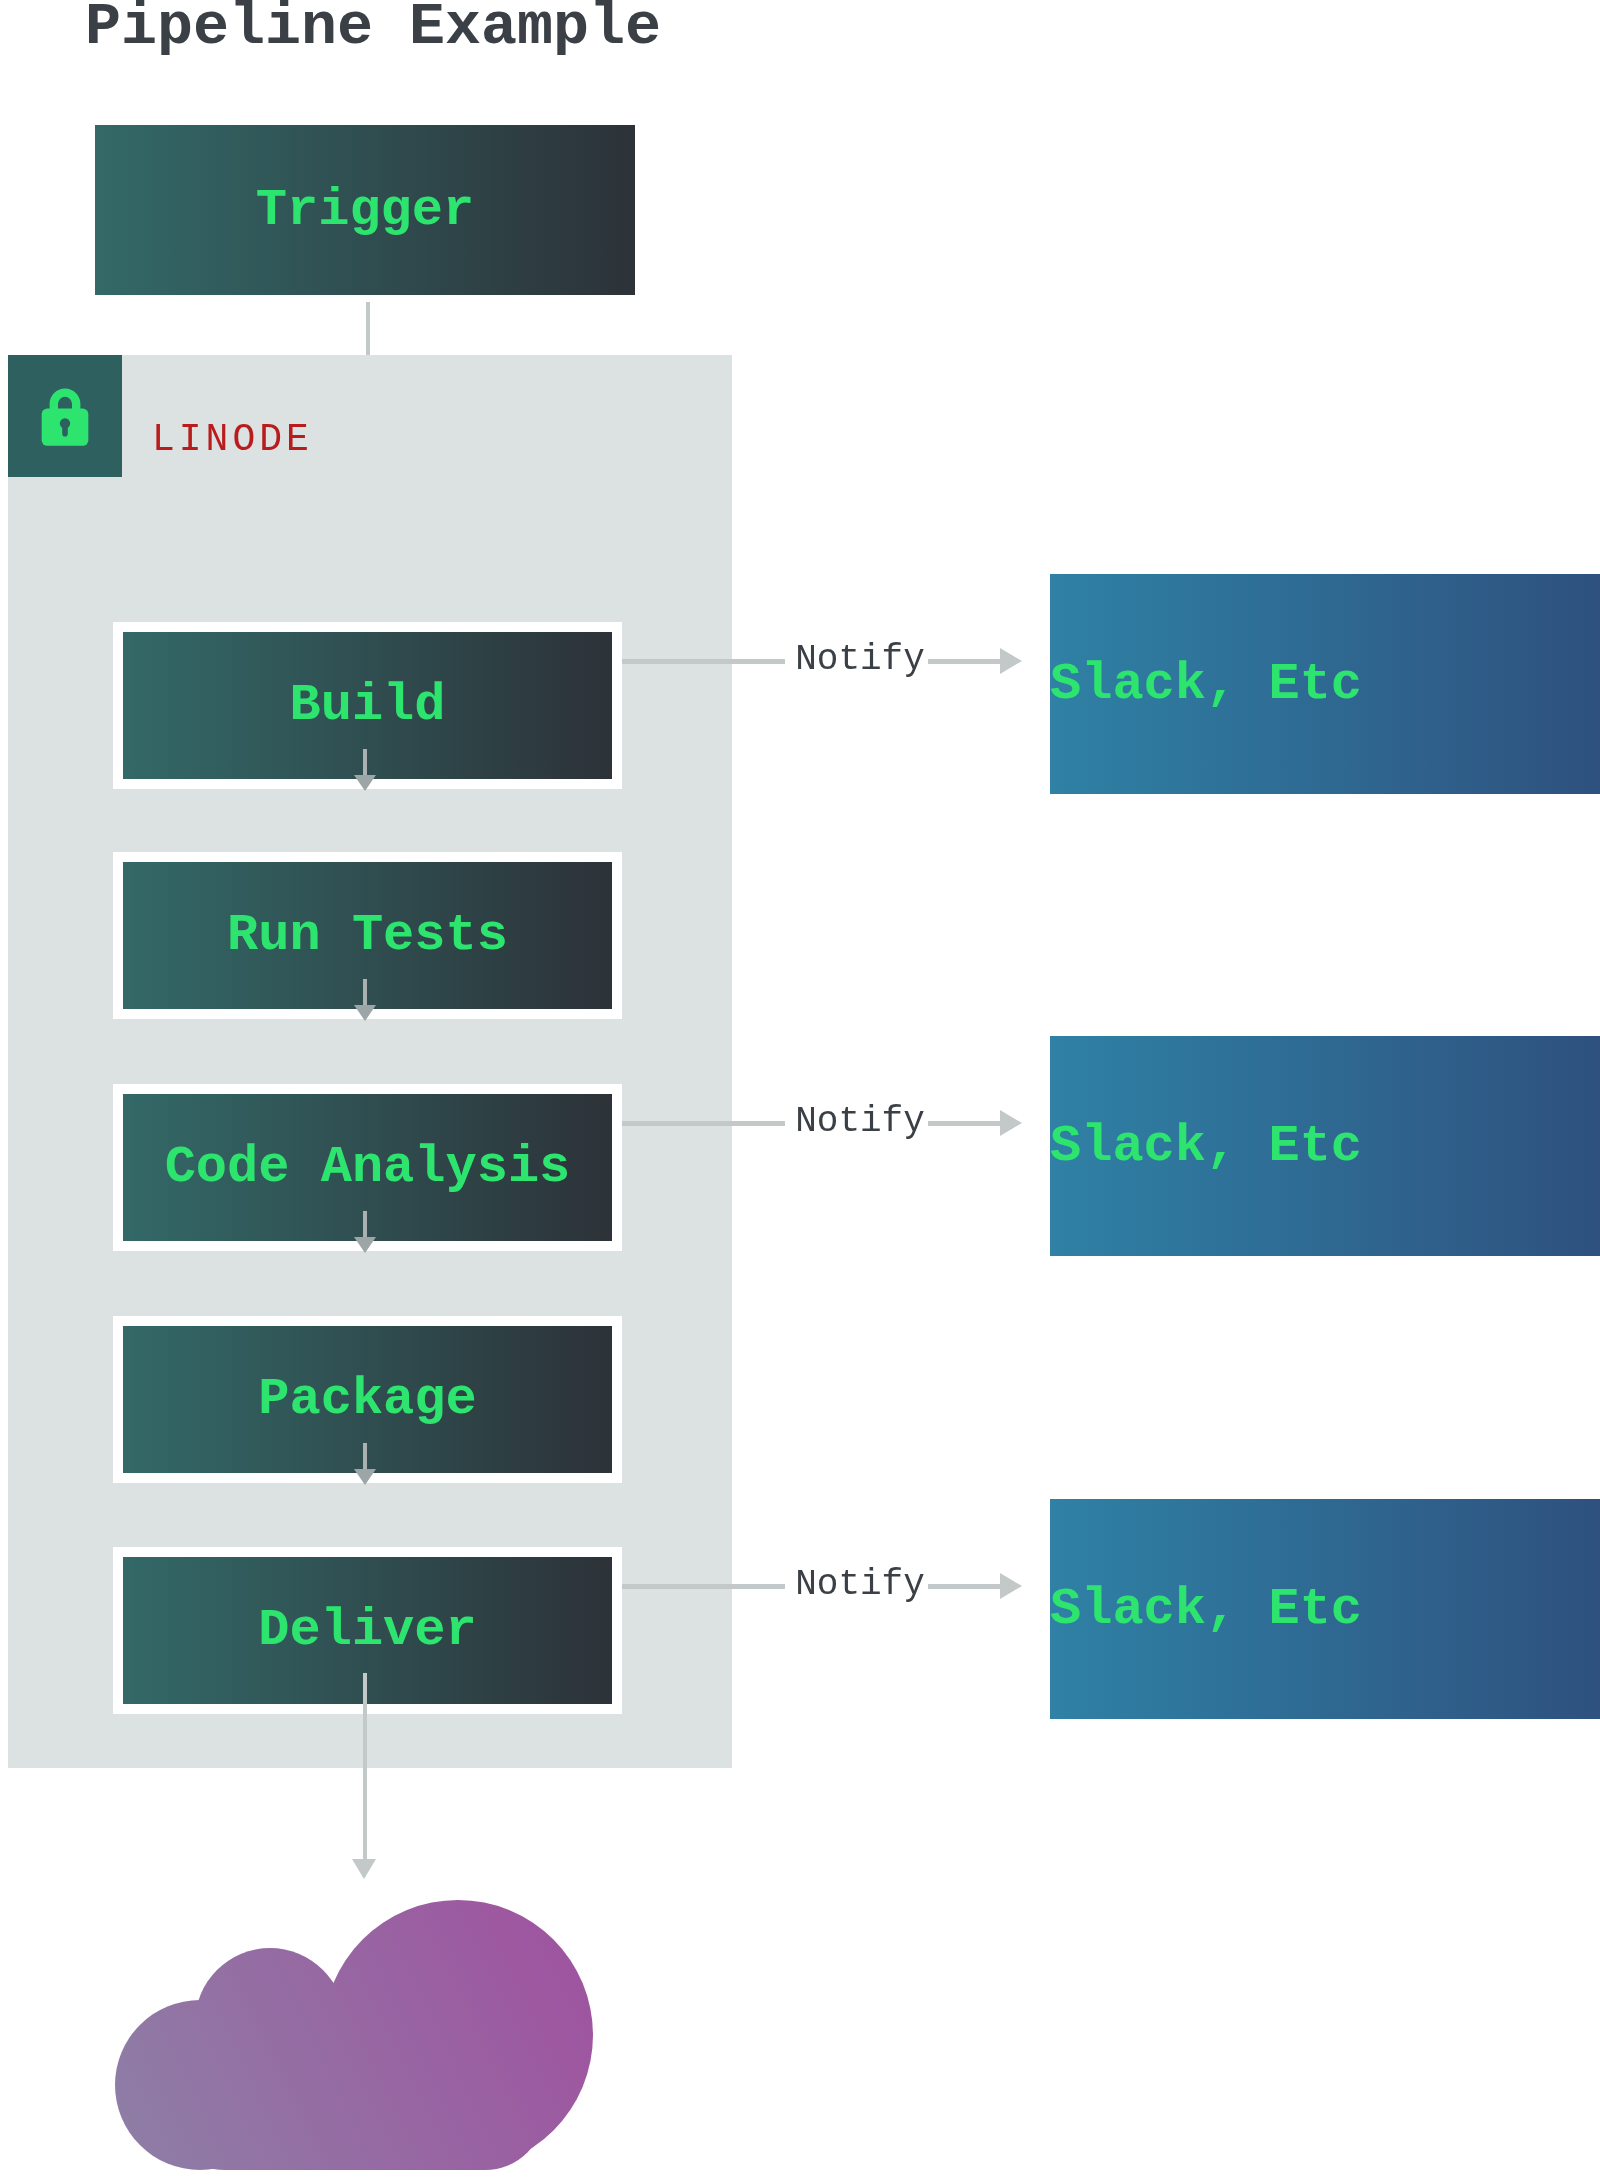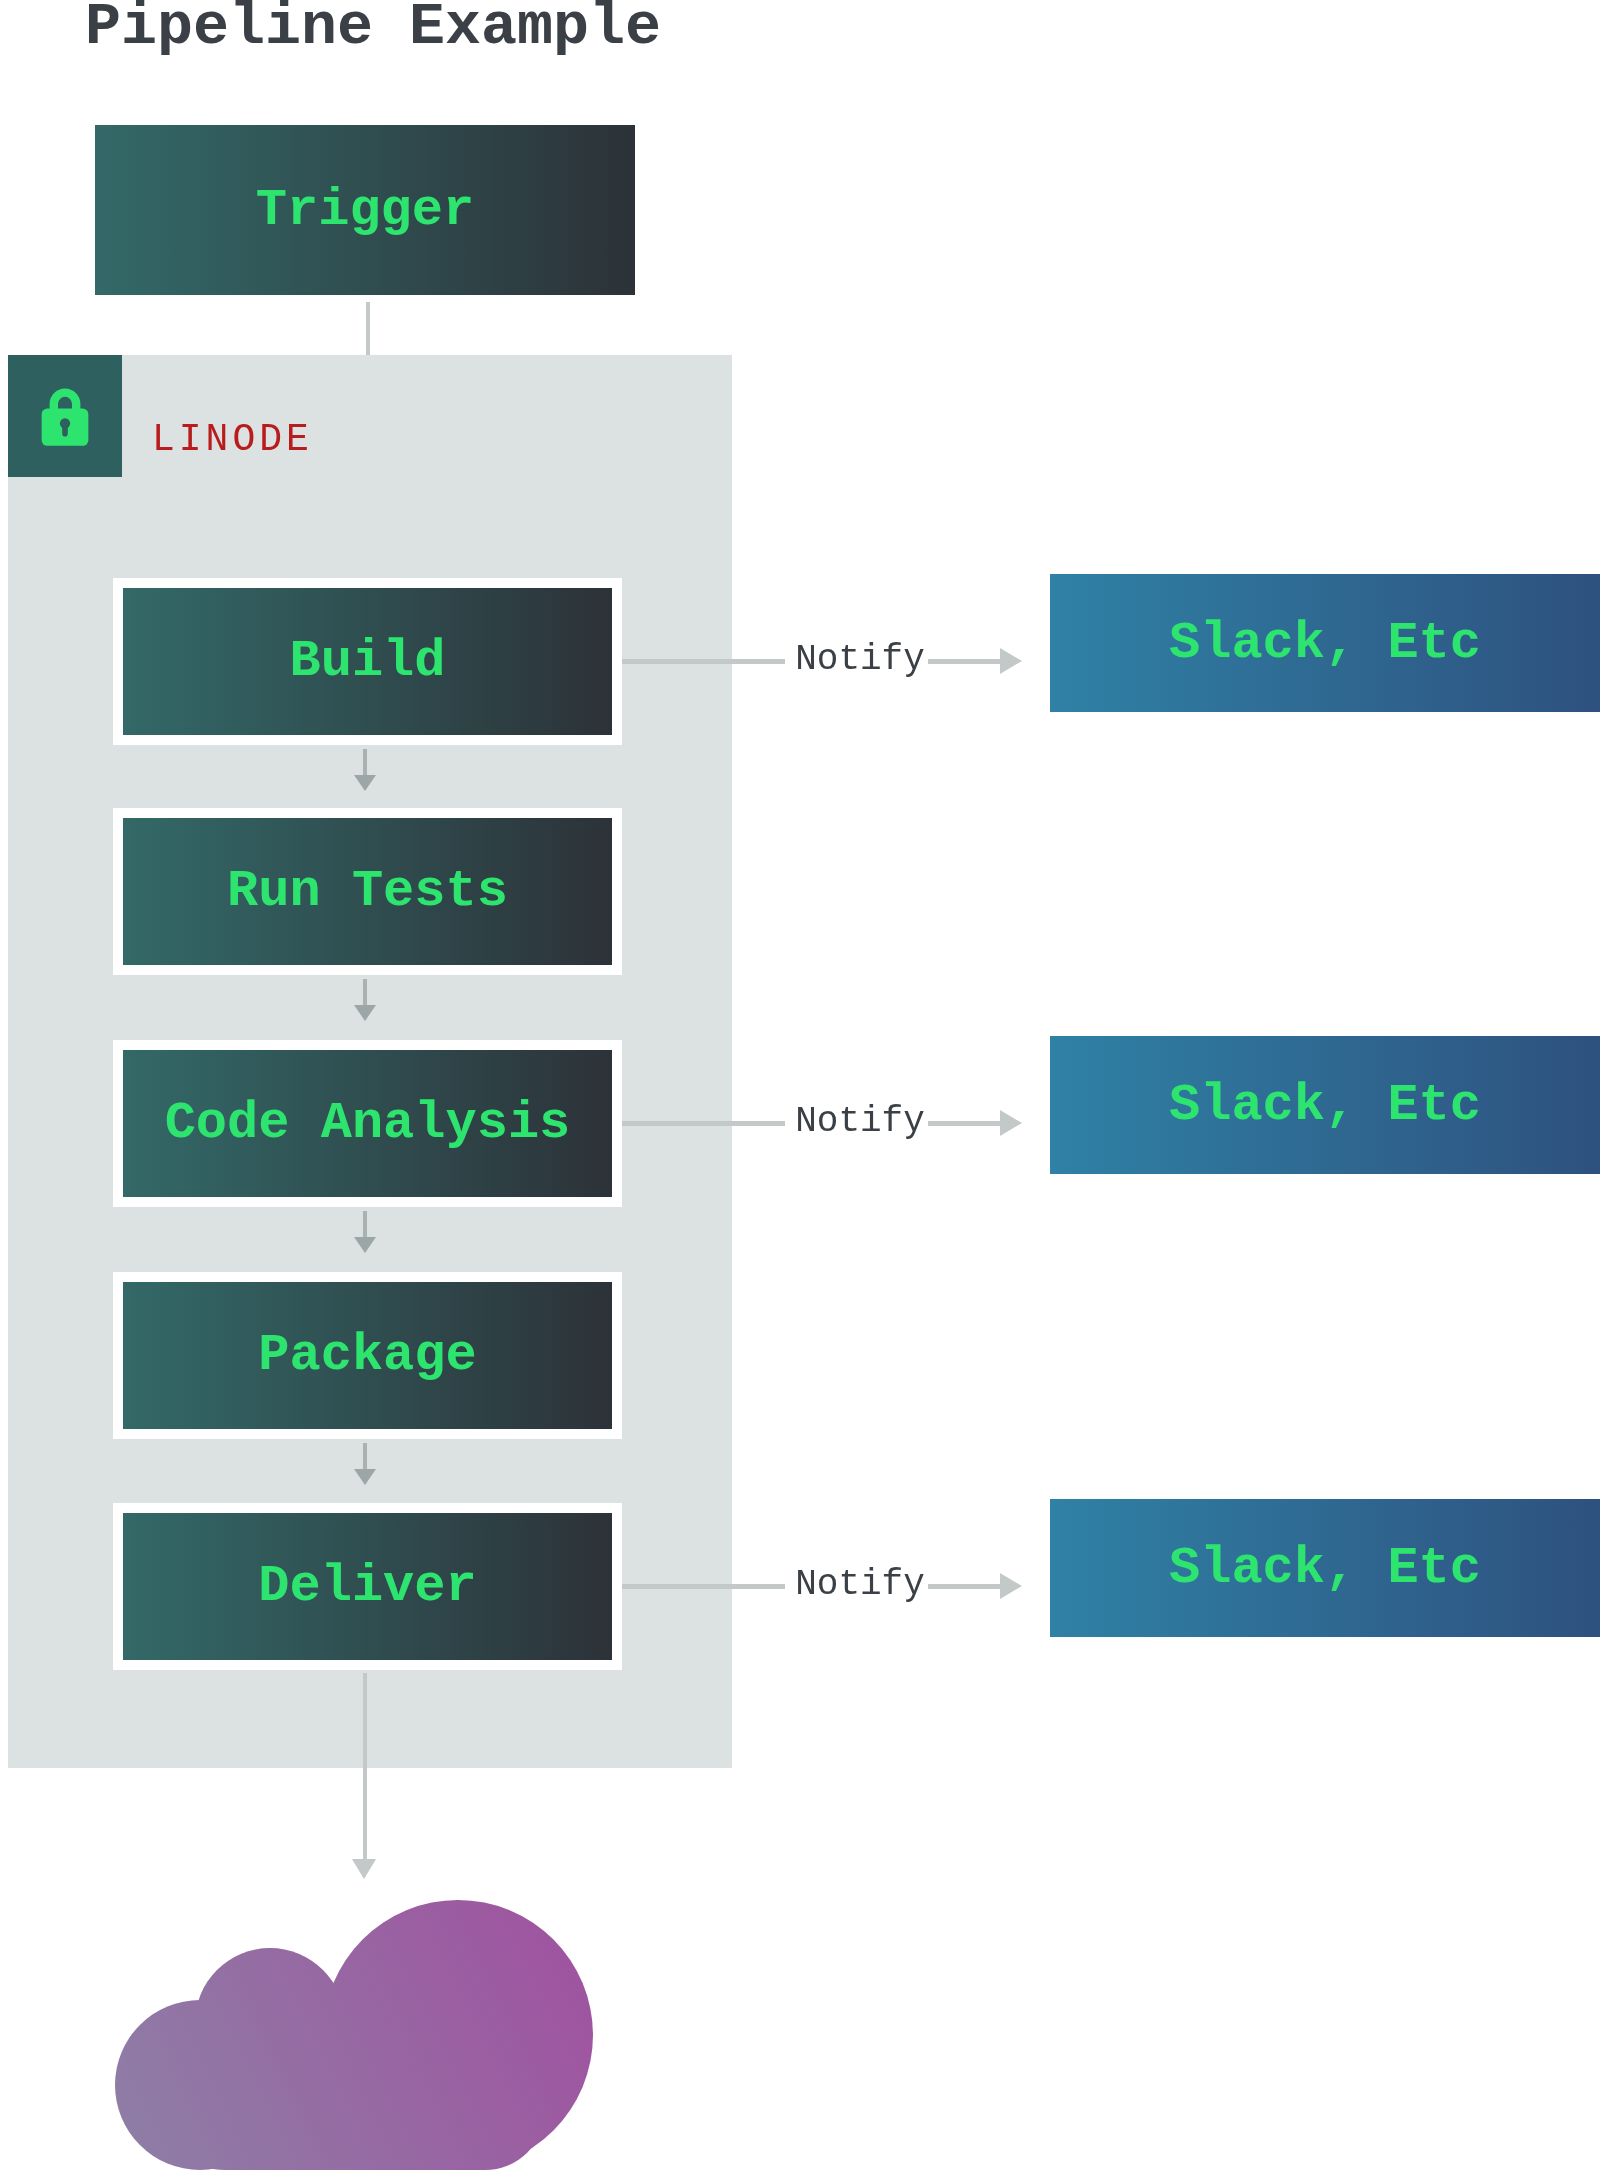--- a/index.html
+++ b/index.html
@@ -14,20 +14,21 @@
   }
   
   .dark-box{
     position:absolute;display:flex;align-items:center;justify-content:center;
     background:linear-gradient(90deg,#336968 0%,#2c3238 100%);
   }
   .step-box{
     position:absolute;left:113px;width:509px;height:167px;box-sizing:border-box;
     border:10px solid #ffffff;display:flex;align-items:center;justify-content:center;
     background:linear-gradient(90deg,#336968 0%,#2c3238 100%);
+    margin-top:44px;
   }
   .box-label{font-size:52px;font-weight:700;color:#2de46f;}
   
   .zone{position:absolute;left:8px;top:355px;width:724px;height:1413px;background:#dbe2e1;}
   .lock-badge{
     position:absolute;left:8px;top:355px;width:114px;height:122px;background:#2d605f;
     display:flex;align-items:center;justify-content:center;
   }
   .zone-label{
     position:absolute;left:152px;top:420px;font-size:38px;line-height:40px;
@@ -52,22 +53,22 @@
   .notify-label{
     position:absolute;left:785px;width:150px;top:60px;text-align:center;
     font-size:36px;line-height:52px;color:#3a4046;font-weight:400;
   }
   .hhead{
     position:absolute;left:1000px;top:74px;width:0;height:0;
     border-top:13px solid transparent;border-bottom:13px solid transparent;
     border-left:22px solid #c3c8c8;
   }
   .slack-box{
-    position:absolute;left:1050px;top:0;width:550px;height:138px;
-    display:flex;align-items:center;justify-content:center;
+    position:absolute;left:1050px;top:0;width:550px;height:220px;
+    display:flex;align-items:center;justify-content:flex-start;
     background:linear-gradient(90deg,#2f81a5 0%,#2e517f 100%);
   }
   
   .cloud-wrap{position:absolute;left:105px;top:1878px;width:520px;height:292px;}
   .cloud-label{
     position:absolute;left:30px;top:168px;width:490px;text-align:center;
     font-size:40px;font-weight:700;color:#2de46f;
   }
 </style>
 </head>

